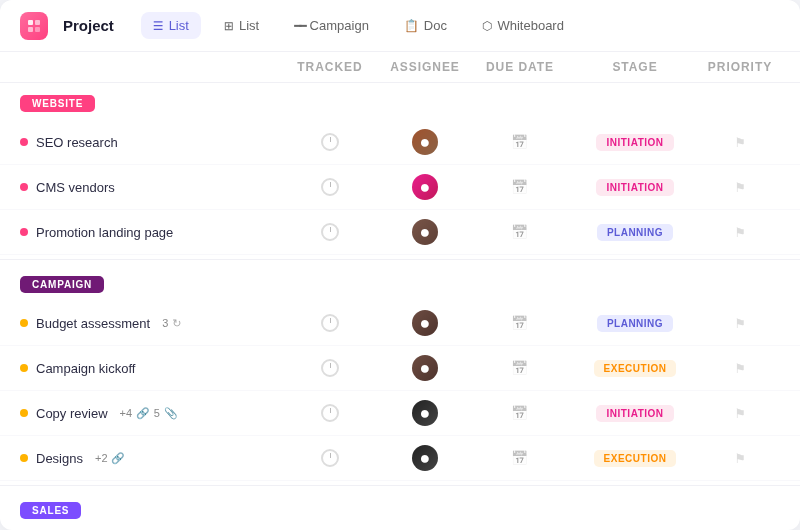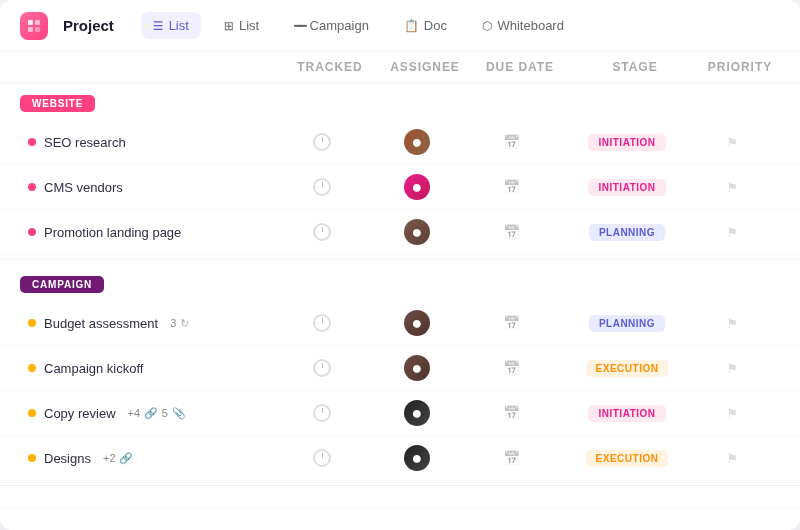--- a/index.html
+++ b/index.html
@@ -106,21 +106,21 @@
       text-transform: uppercase;
     }
     .badge-website { background: #ff4081; color: #fff; }
     .badge-campaign { background: #701a75; color: #fff; }
     .badge-sales { background: #7c4dff; color: #fff; }
 
     
     .task-row {
       display: grid;
       grid-template-columns: 1fr 100px 90px 100px 130px 80px;
-      padding: 9px 28px;
+      padding: 9px 20px;
       align-items: center;
       border-bottom: 1px solid #f8f8fb;
       transition: background 0.1s;
       text-align: right;
     }
 
     .task-name {
       display: flex;
       align-items: center;
       gap: 8px;
@@ -456,15 +456,18 @@
           <span class="cal-icon" style="font-size: 14px; filter: grayscale(1) opacity(0.4);">📅</span>
         </div>
         <div class="cell">
           <span class="stage-badge stage-execution">EXECUTION</span>
         </div>
         <div class="cell">
           <span class="flag-icon">⚑</span>
         </div>
       </div>
       <div class="group-divider"></div>
+      <div class="group-header">
+        <span class="group-badge badge-sales">SALES</span>
+      </div>
       <div class="task-row"></div>
     </div>
 </div>
 
 </body></html>

